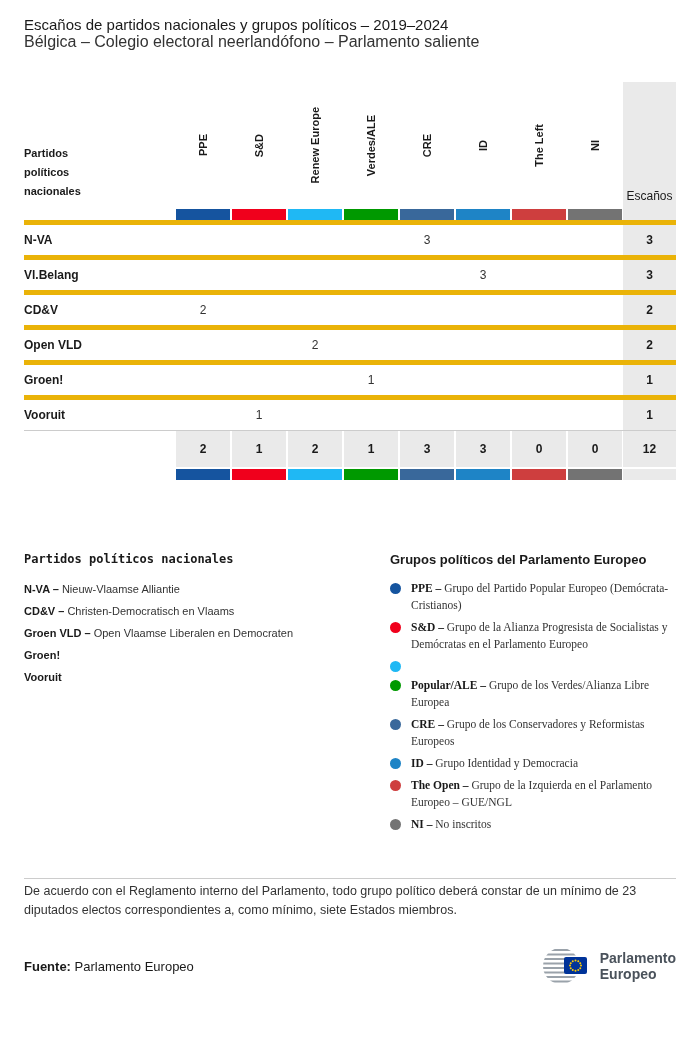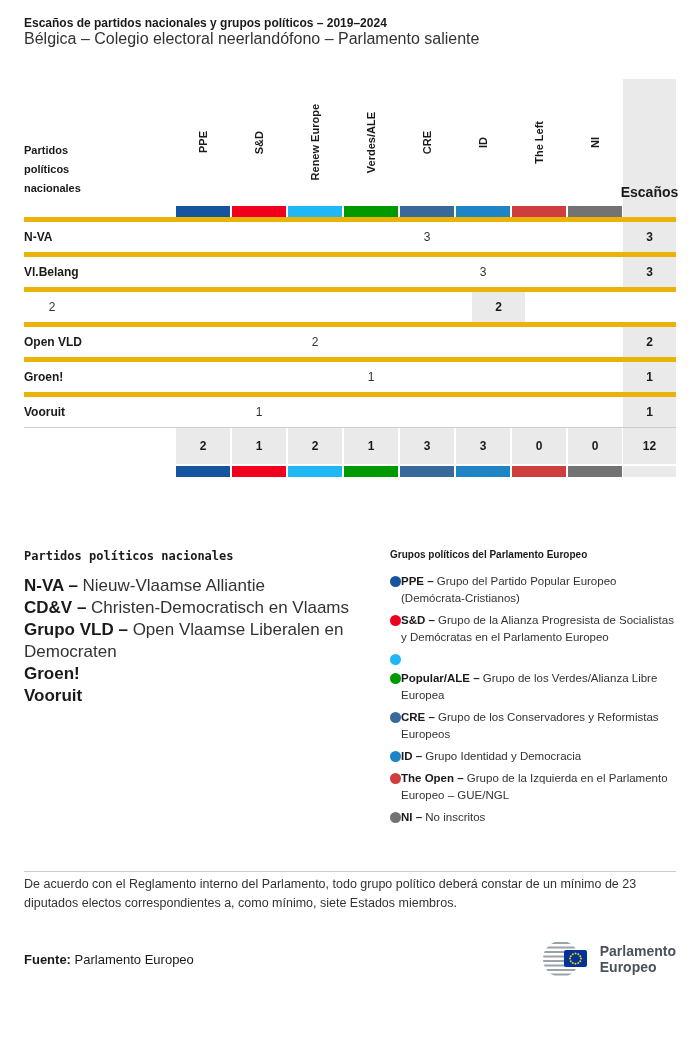--- a/index.html
+++ b/index.html
@@ -1,33 +1,33 @@
 <!DOCTYPE html>
 <html><head>
 <meta charset="utf-8">
 <style>
   html,body{margin:0;padding:0;}
   body{
     width:700px;height:1038px;background:#fff;overflow:hidden;
     font-family:"Liberation Sans",sans-serif;color:#1a1a1a;
   }
   .page{padding:16px 24px 0;}
-  .title{font-size:12px;font-weight:700;}
+  .title{font-size:15px;font-weight:400;}
   .subtitle{font-size:16px;font-weight:400;color:#333;}
 
   
   .table{margin-top:31px;}
   .thead{display:flex;height:127px;}
   .corner{width:151px;display:flex;align-items:flex-end;}
   .corner span{display:block;width:62px;font-size:11px;font-weight:700;line-height:19px;overflow-wrap:break-word;word-break:break-word;padding-bottom:8px;}
   .groupheads{display:flex;}
   .hcell{width:56px;display:flex;align-items:center;justify-content:center;box-sizing:border-box;}
   .vlabel{writing-mode:vertical-rl;transform:rotate(180deg);font-size:11px;font-weight:700;white-space:nowrap;}
   .scol{width:53px;background:#EAEAEA;display:flex;align-items:flex-end;justify-content:center;box-sizing:border-box;}
-  .scol span{font-size:14px;font-weight:700;padding-bottom:6px;}
+  .scol span{font-size:12px;font-weight:400;padding-bottom:6px;}
 
   .barrow{display:flex;height:11px;}
   .barrow.bottom{margin-top:2px;}
   .spacer{width:151px;}
   .bars{display:flex;}
   .barcell{width:56px;padding:0 1px;box-sizing:border-box;}
   .bar{height:100%;}
   .graycol{width:53px;background:#EAEAEA;}
 
   .trow{display:flex;height:35px;border-top:5px solid #eab308;box-sizing:border-box;}
@@ -36,25 +36,25 @@
   .cell.num{width:56px;}
   .cell.seats{width:53px;background:#EAEAEA;font-weight:700;color:#1a1a1a;}
 
   .total-row{display:flex;height:37px;border-top:1px solid #ccc;box-sizing:border-box;}
   .total-row .cell.num{background:#EAEAEA;border-left:1px solid #fff;border-right:1px solid #fff;font-weight:700;color:#1a1a1a;}
 
   
   .legends{display:flex;margin-top:72px;}
   .legend-parties{width:366px;}
   .lp-title{font-family:"DejaVu Sans Mono",monospace;font-size:12px;font-weight:700;margin-bottom:12px;}
-  .lp-item{font-size:17px;line-height:22px;color:#333;}
+  .lp-item{font-size:11px;line-height:22px;color:#333;}
   .lp-name{font-weight:700;color:#1a1a1a;}
   .legend-groups{flex:1;}
-  .lg-title{font-size:10px;font-weight:700;margin-bottom:13px;}
-  .lg-item{display:flex;margin-bottom:5px;}
+  .lg-title{font-size:13px;font-weight:700;margin-bottom:13px;}
+  .lg-item{display:flex;gap:10px;margin-bottom:5px;font-family:Liberation Serif, serif;}
   .dot{width:11px;height:11px;border-radius:50%;flex:0 0 11px;margin-top:3px;}
   .lg-text{font-size:11.5px;line-height:17px;color:#333;}
   .lg-text b{color:#1a1a1a;}
 
   
   .rule{border:0;border-top:1px solid #ccc;margin:40px 0 0;}
   .footnote{margin-top:3px;font-size:12.5px;line-height:19px;color:#333;max-width:640px;}
   .footer{display:flex;justify-content:space-between;align-items:center;margin-top:24px;}
   .source{font-size:13px;color:#1a1a1a;}
   .logo{display:flex;align-items:center;gap:12px;}
@@ -153,20 +153,21 @@
           <div class="cell num"></div>
           <div class="cell num"></div>
           <div class="cell num"></div>
           <div class="cell num"></div>
           <div class="cell num">3</div>
           <div class="cell num"></div>
           <div class="cell num"></div>
           <div class="cell seats">3</div>
         </div>
         <div class="trow">
+          <div class="cell party">CD&amp;V</div>
           <div class="cell num">2</div>
           <div class="cell num"></div>
           <div class="cell num"></div>
           <div class="cell num"></div>
           <div class="cell num"></div>
           <div class="cell num"></div>
           <div class="cell num"></div>
           <div class="cell num"></div>
           <div class="cell seats">2</div>
         </div>
@@ -252,21 +253,21 @@
       <div class="graycol"></div>
     </div>
   </div>
 
   <div class="legends">
     <div class="legend-parties">
       <div class="lp-title">Partidos políticos nacionales</div>
       <div id="party-legend-items">
           <div class="lp-item"><span class="lp-name">N-VA –</span> Nieuw-Vlaamse Alliantie</div>
           <div class="lp-item"><span class="lp-name">CD&amp;V –</span> Christen-Democratisch en Vlaams</div>
-          <div class="lp-item"><span class="lp-name">Grupo VLD –</span> Open Vlaamse Liberalen en Democraten</div>
+          <div class="lp-item"><span class="lp-name">Groen VLD –</span> Open Vlaamse Liberalen en Democraten</div>
           <div class="lp-item"><span class="lp-name">Groen!</span></div>
           <div class="lp-item"><span class="lp-name">Vooruit</span></div>
         </div>
     </div>
     <div class="legend-groups">
       <div class="lg-title">Grupos políticos del Parlamento Europeo</div>
       <div id="group-legend-items">
           <div class="lg-item">
             <span class="dot" style="background: rgb(21, 84, 159);"></span>
             <span class="lg-text"><b>PPE –</b> Grupo del Partido Popular Europeo (Demócrata-Cristianos)</span>

